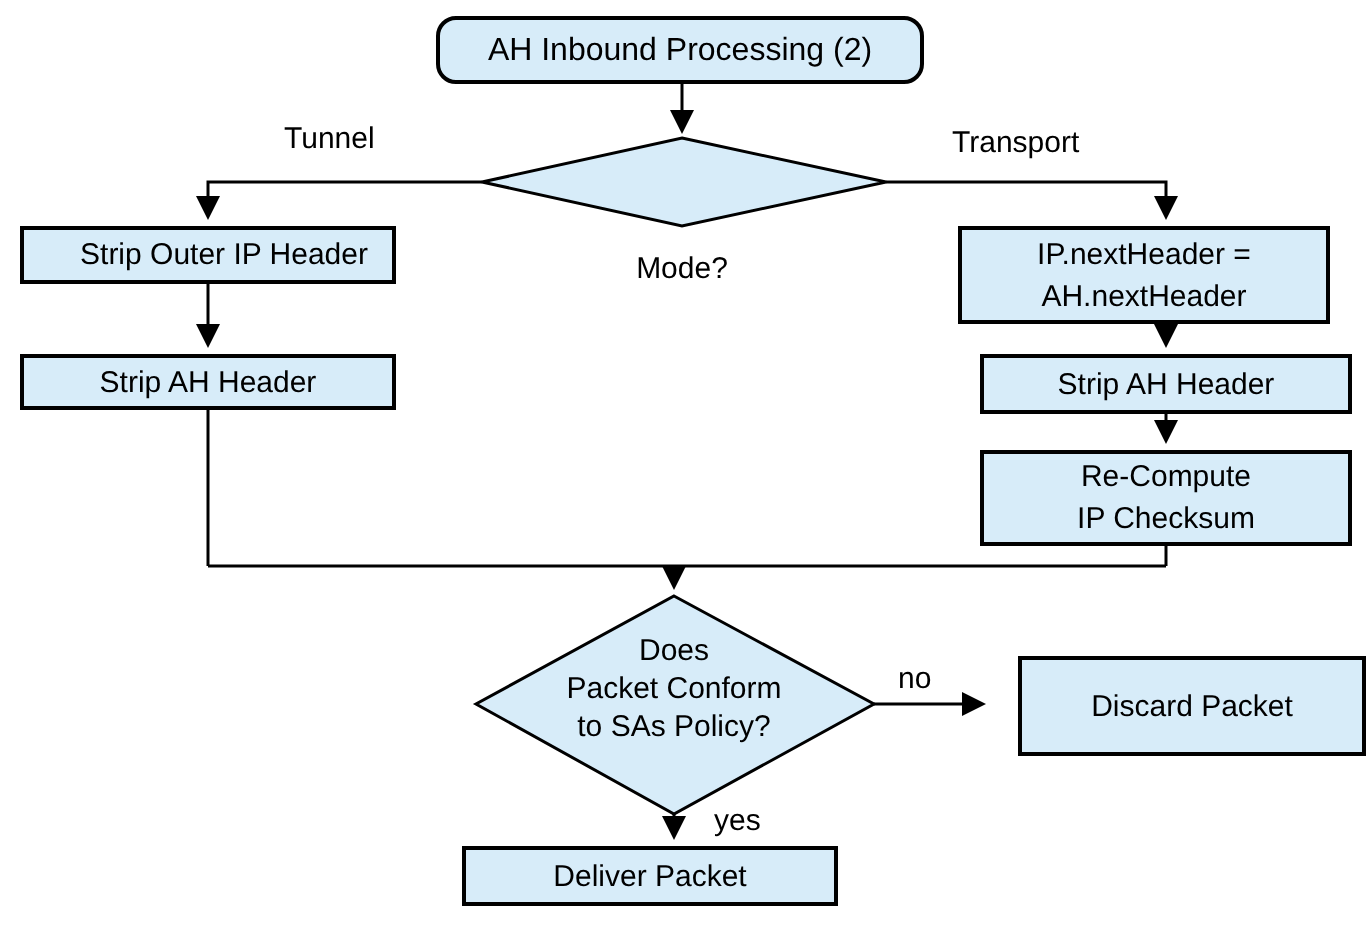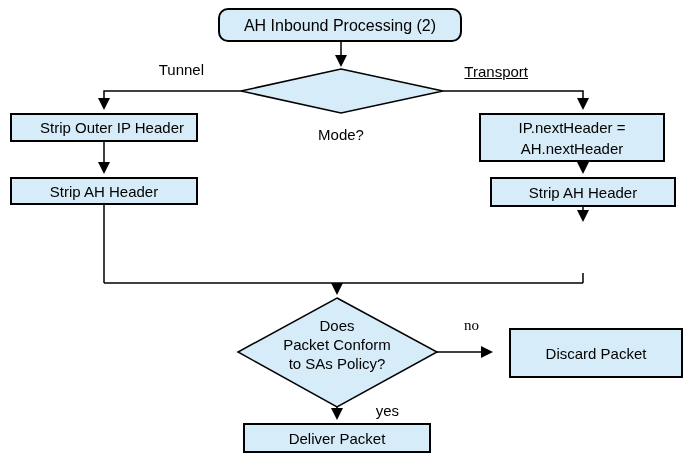--- a/index.html
+++ b/index.html
@@ -53,41 +53,41 @@
     left: 218px; top: 8px; width: 244px; height: 34px;
     border-radius: 10px;
     font-size: 16px;
   }
   #node-strip-outer-ip   { left: 10px;  top: 113px; width: 188px; height: 29px; padding-left: 16px; }
   #node-strip-ah-tunnel  { left: 10px;  top: 177px; width: 188px; height: 28px; }
   #node-ip-next-header   { left: 479px; top: 113px; width: 186px; height: 49px; }
   #node-strip-ah-transport { left: 490px; top: 177px; width: 186px; height: 30px; }
   #node-recompute        { left: 490px; top: 225px; width: 186px; height: 48px; }
   #node-discard          { left: 497px; top: 328px; width: 174px; height: 50px; margin-left: 12px; }
-  #node-deliver          { left: 243px; top: 423px; width: 188px; height: 30px; }
+  #node-deliver          { left: 231px; top: 423px; width: 188px; height: 30px; }
 
   .diamond-label {
     position: absolute;
     text-align: center;
     font-size: 15px;
     line-height: 19px;
   }
   #mode-label   { left: 291px; top: 83px;  width: 100px; margin-top: 42px; }
   #policy-label { left: 252px; top: 316px; width: 170px; }
   .diamond-label span { display: block; }
 
   .edge-label {
     position: absolute;
     font-size: 15px;
     line-height: 16px;
-    text-align: right;
+    text-align: left;
   }
   #edge-label-tunnel    { left: 142px; top: 62px;  width: 62px; }
-  #edge-label-transport { left: 462px; top: 64px;  width: 66px; text-decoration: underline; }
-  #edge-label-no        { left: 449px; top: 317px; width: 30px; font-family: Liberation Serif, serif; }
+  #edge-label-transport { left: 476px; top: 64px;  width: 66px; }
+  #edge-label-no        { left: 449px; top: 332px; width: 30px; }
   #edge-label-yes       { left: 357px; top: 387px; width: 42px; margin-top: 16px; }
 </style>
 </head>
 <body>
 
 <div id="canvas">
 
   <svg id="connector-layer" width="683" height="468" viewBox="0 0 683 468" xmlns="http://www.w3.org/2000/svg">
     <defs>
       <marker id="arrow" viewBox="0 0 8 8" refX="6" refY="4" markerWidth="8" markerHeight="8" orient="auto">
@@ -133,20 +133,24 @@
 
   <div class="node" id="node-ip-next-header">
     <span>IP.nextHeader =</span>
     <span>AH.nextHeader</span>
   </div>
 
   <div class="node" id="node-strip-ah-transport">
     <span>Strip AH Header</span>
   </div>
 
+  <div class="node" id="node-recompute">
+    <span>Re-Compute</span>
+    <span>IP Checksum</span>
+  </div>
 
   <div class="diamond-label" id="policy-label">
     <span>Does</span>
     <span>Packet Conform</span>
     <span>to SAs Policy?</span>
   </div>
 
   <div class="edge-label" id="edge-label-no">no</div>
   <div class="edge-label" id="edge-label-yes">yes</div>
 

